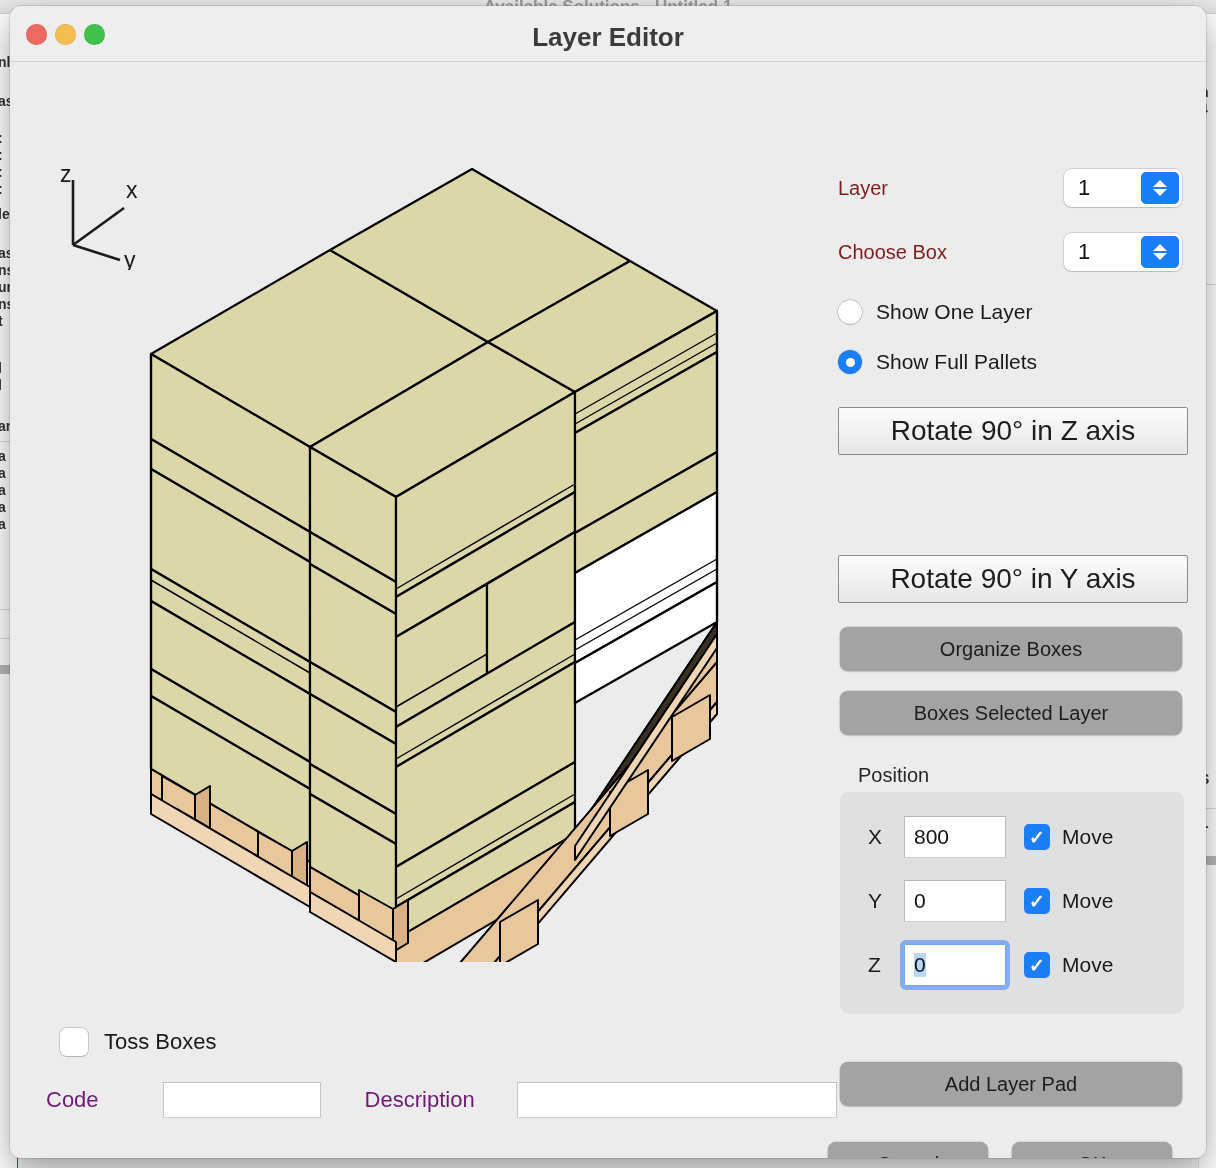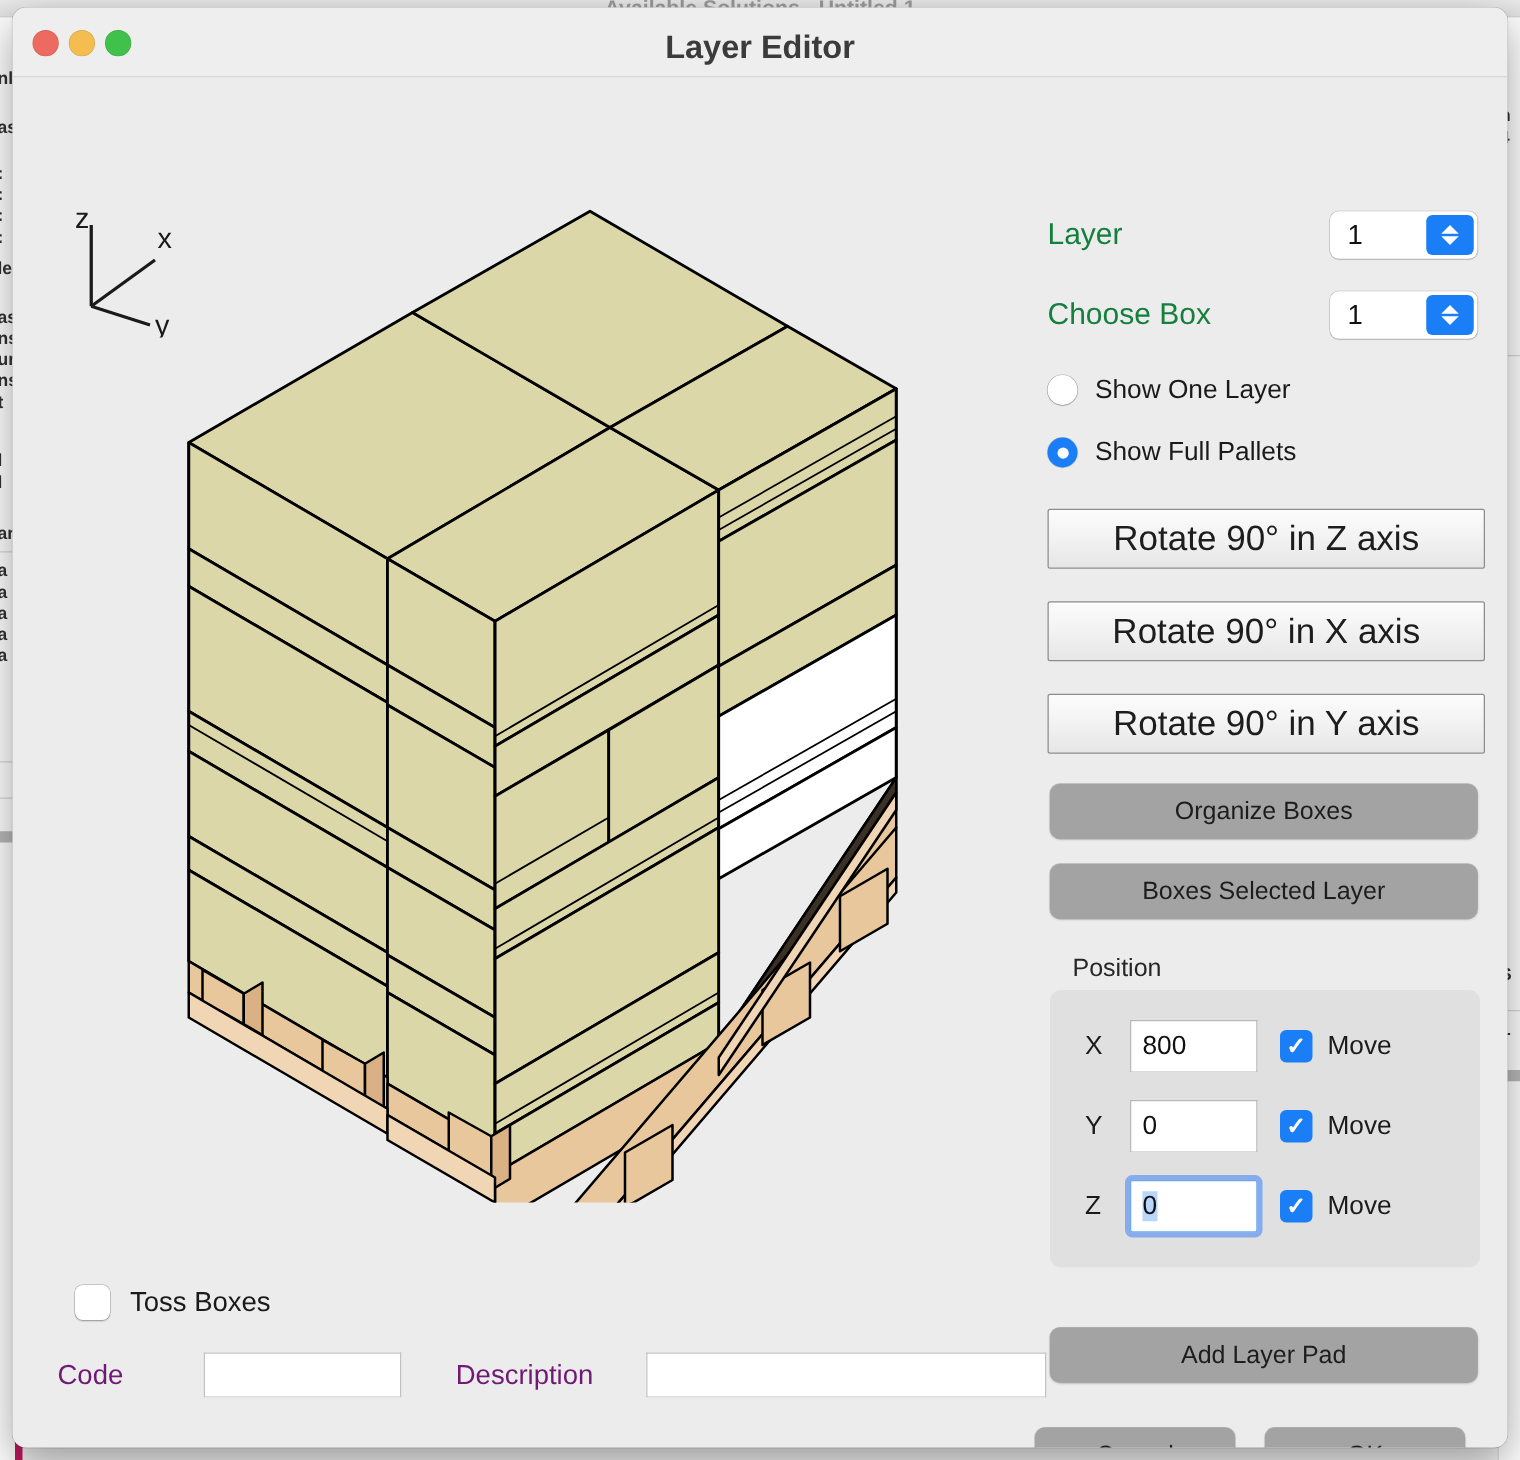--- a/index.html
+++ b/index.html
@@ -22,21 +22,21 @@
     border-bottom: 1px solid #cfcfcf;
     text-align: center;
     font-size: 17px; font-weight: bold; color: #9a9a9a;
     line-height: 14px;
     overflow: hidden;
     white-space: nowrap;
   }
   #bg-left-strip {
     position: absolute; left: 0; top: 14px; width: 18px; bottom: 0;
     background: #ffffff;
-    border-right: 6px solid #be185d;
+    border-right: 1px solid #be185d;
     overflow: hidden;
   }
   #bg-right-strip {
     position: absolute; right: 0; top: 14px; width: 18px; bottom: 0;
     background: #ffffff;
     border-left: 1px solid #dcdcdc;
     overflow: hidden;
   }
   .bg-frag {
     font-size: 14px; color: #333; line-height: 17px;
@@ -89,21 +89,21 @@
   
   #controls {
     position: absolute; left: 818px; top: 0; width: 370px; height: 1096px;
   }
 
   .row-field {
     position: absolute;
     display: flex; align-items: center;
   }
   .field-label {
-    font-size: 24px; color: #15803d;
+    font-size: 20px; color: #7f1d1d;
   }
   .stepper {
     position: absolute; right: 6px;
     width: 118px; height: 38px;
     background: #fff;
     border-radius: 7px;
     box-shadow: 0 0 0 0.5px rgba(0,0,0,.22), 0 1px 1px rgba(0,0,0,.10);
     display: flex; align-items: center;
   }
   .stepper .val {
@@ -444,21 +444,20 @@
       <div class="radio-row" style="left:10px; top:238px;">
         <div class="radio"></div>
         <span class="radio-label">Show One Layer</span>
       </div>
       <div class="radio-row" style="left:10px; top:288px;">
         <div class="radio on"></div>
         <span class="radio-label">Show Full Pallets</span>
       </div>
 
       <div class="btn-bevel" style="left:10px; top:345px; width:350px;">Rotate 90° in Z axis</div>
-      <div class="btn-bevel" style="left:10px; top:419px; width:350px;">Rotate 90° in X axis</div>
       <div class="btn-bevel" style="left:10px; top:493px; width:350px;">Rotate 90° in Y axis</div>
 
       <div class="btn-round" style="left:12px; top:565px; width:342px;">Organize Boxes</div>
       <div class="btn-round" style="left:12px; top:629px; width:342px;">Boxes Selected Layer</div>
 
       <div id="position-label">Position</div>
       <div id="position-box">
 
         <div class="pos-row" style="left:28px; top:24px;">
           <span class="pos-axis">X</span>

